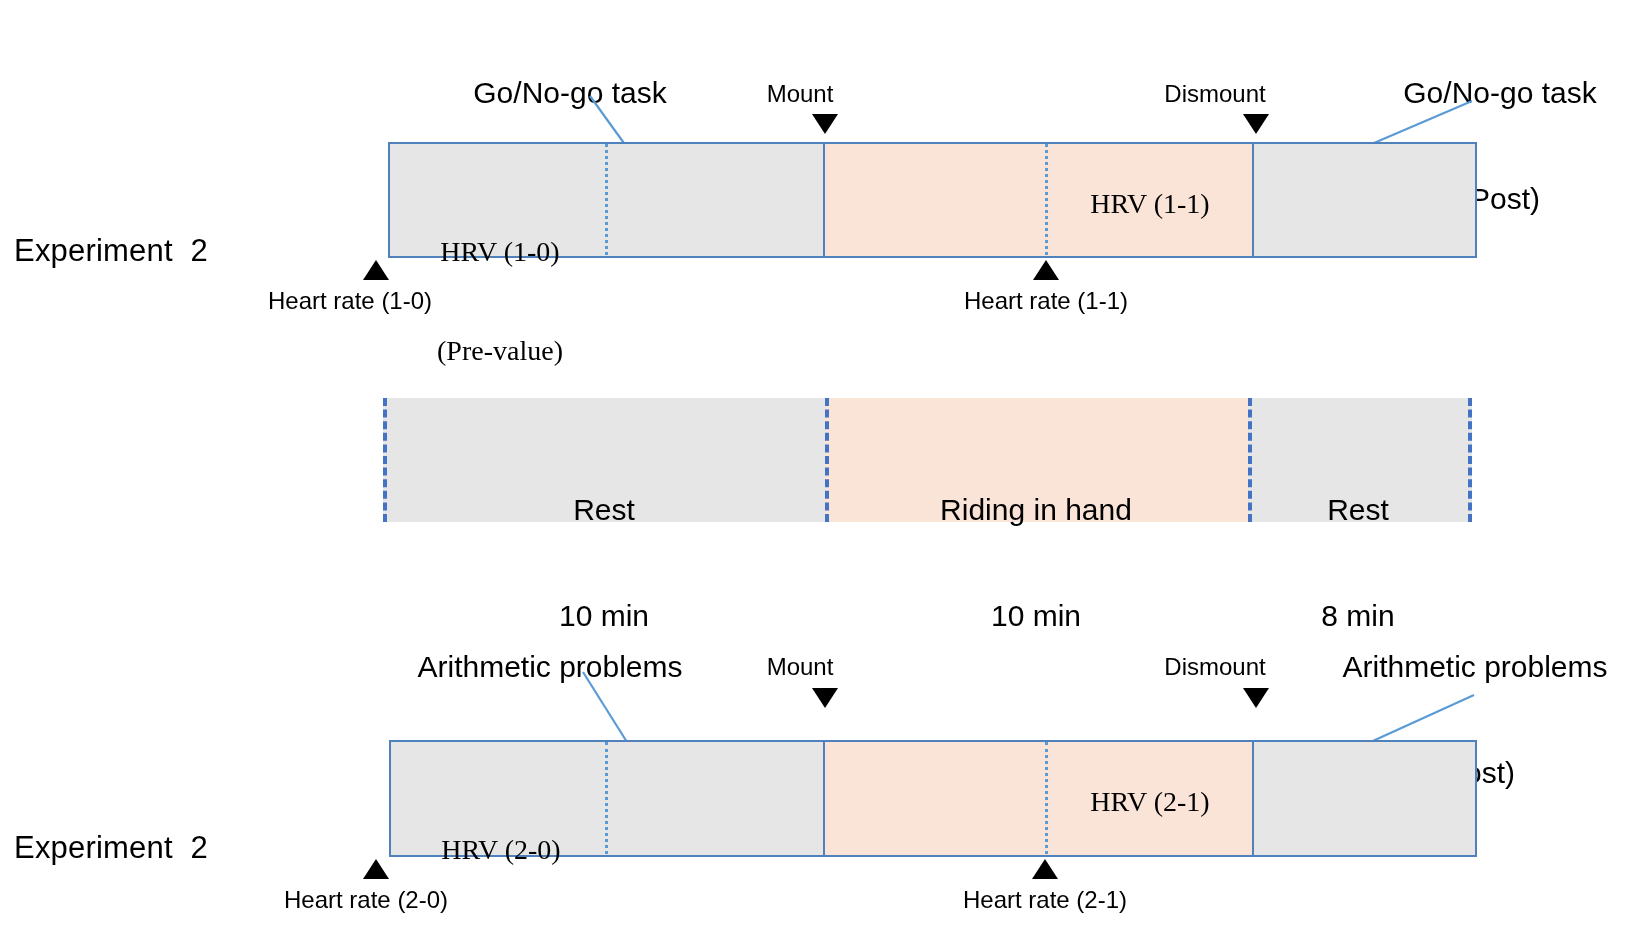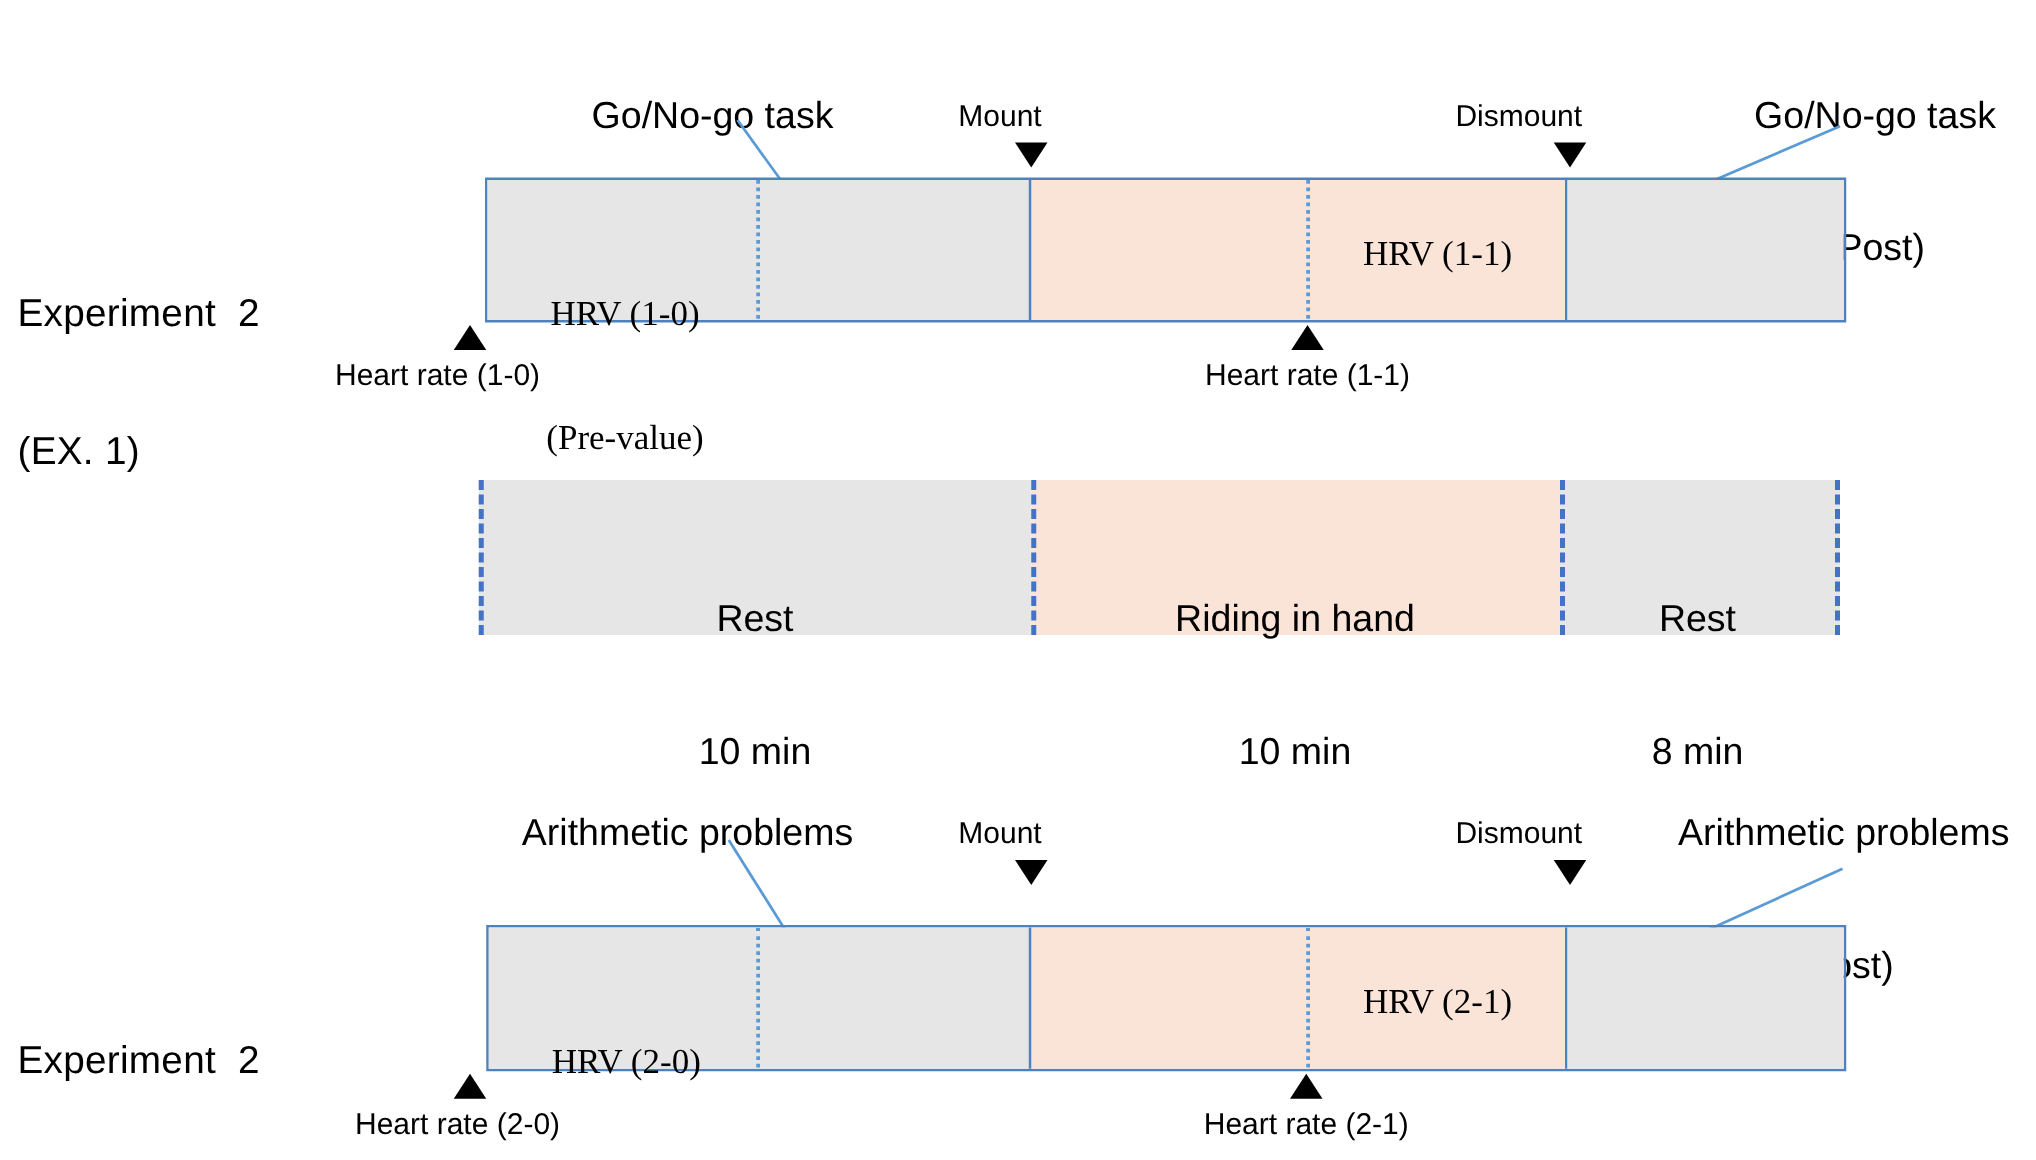--- a/index.html
+++ b/index.html
@@ -52,21 +52,20 @@
   .leader{position:absolute;overflow:visible;}
   .leader line{stroke:#5b9bd5;stroke-width:2.2;}
 </style>
 </head>
 <body>
 
 <div class="stage">
 
   <div class="txt exp-label lft" style="left:14px;top:160px;">
     <div>Experiment  2</div>
-    <div>(EX. 1)</div>
   </div>
 
   <div class="txt callout-label ctr" style="left:570px;top:4px;">
     <div>Go/No-go task</div>
     <div>(Pre)</div>
   </div>
   <svg class="leader" style="left:0;top:0;width:1629px;height:928px;">
     <line x1="590" y1="96" x2="639" y2="164"></line>
   </svg>
 
@@ -98,21 +97,21 @@
     </div>
     <div class="txt bar-label ctr" style="left:760px;top:43px;">HRV (1-1)</div>
   </div>
 
   <div class="arrow-up" style="left:363px;top:260px;"></div>
   <div class="txt hr-label lft" style="left:268px;top:287px;">Heart rate (1-0)</div>
 
   <div class="arrow-up" style="left:1033px;top:260px;"></div>
   <div class="txt hr-label ctr" style="left:1046px;top:287px;">Heart rate (1-1)</div>
 
-  <div class="bar" style="left:383px;top:384px;width:1089px;height:124px;">
+  <div class="bar" style="left:383px;top:398px;width:1089px;height:124px;">
     <div class="seg grey" style="left:0px;width:442px;"></div>
     <div class="seg peach" style="left:442px;width:423px;"></div>
     <div class="seg grey" style="left:865px;right:0;"></div>
 
     <div class="dash-v" style="left:0px;top:0;height:124px;"></div>
     <div class="dash-v" style="left:442px;top:0;height:124px;"></div>
     <div class="dash-v" style="left:865px;top:0;height:124px;"></div>
     <div class="dash-v" style="left:1085px;top:0;height:124px;"></div>
 
     <div class="txt mid-label ctr" style="left:221px;top:23px;">

